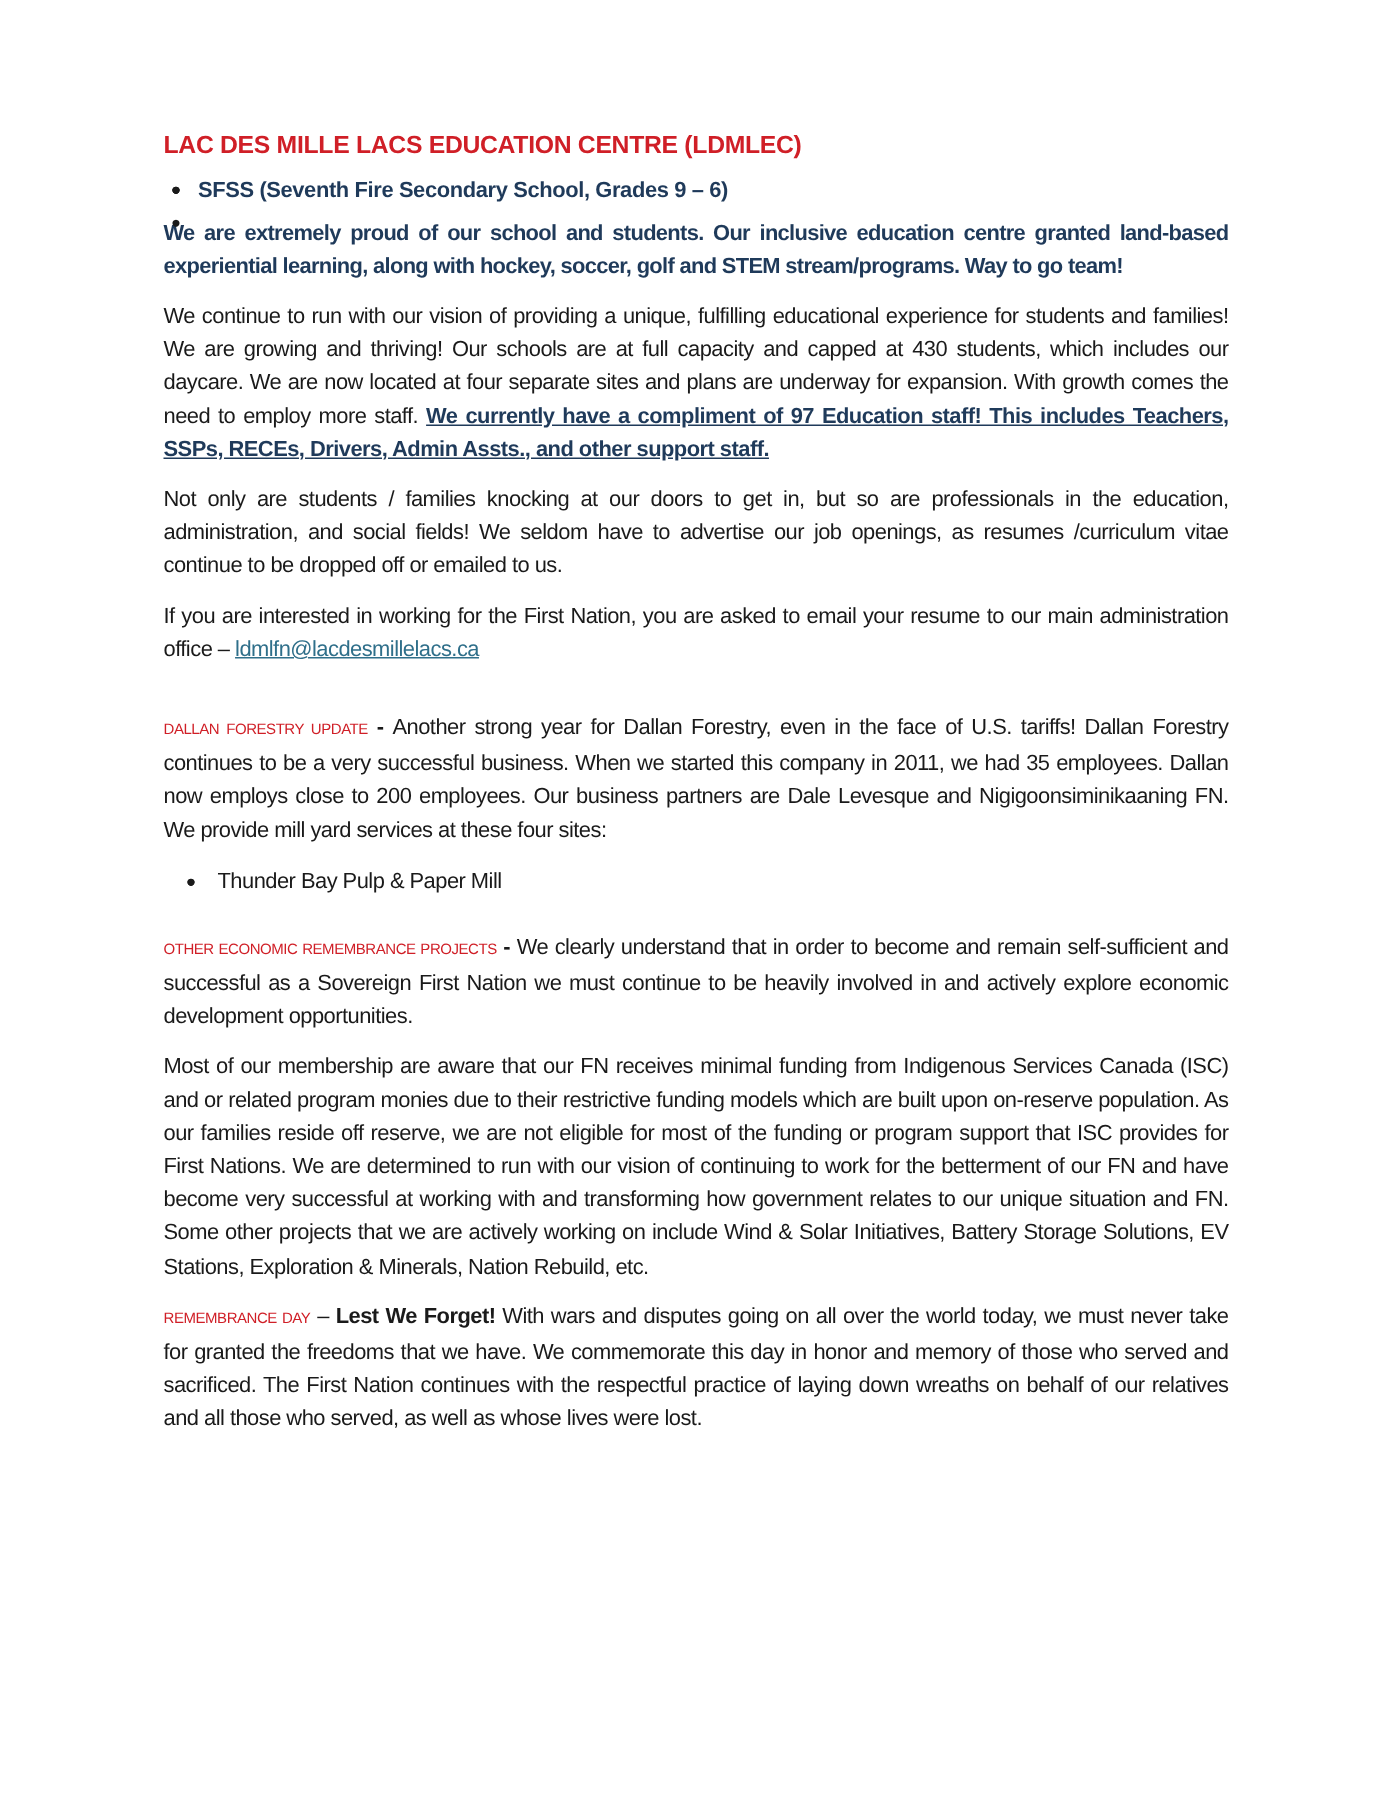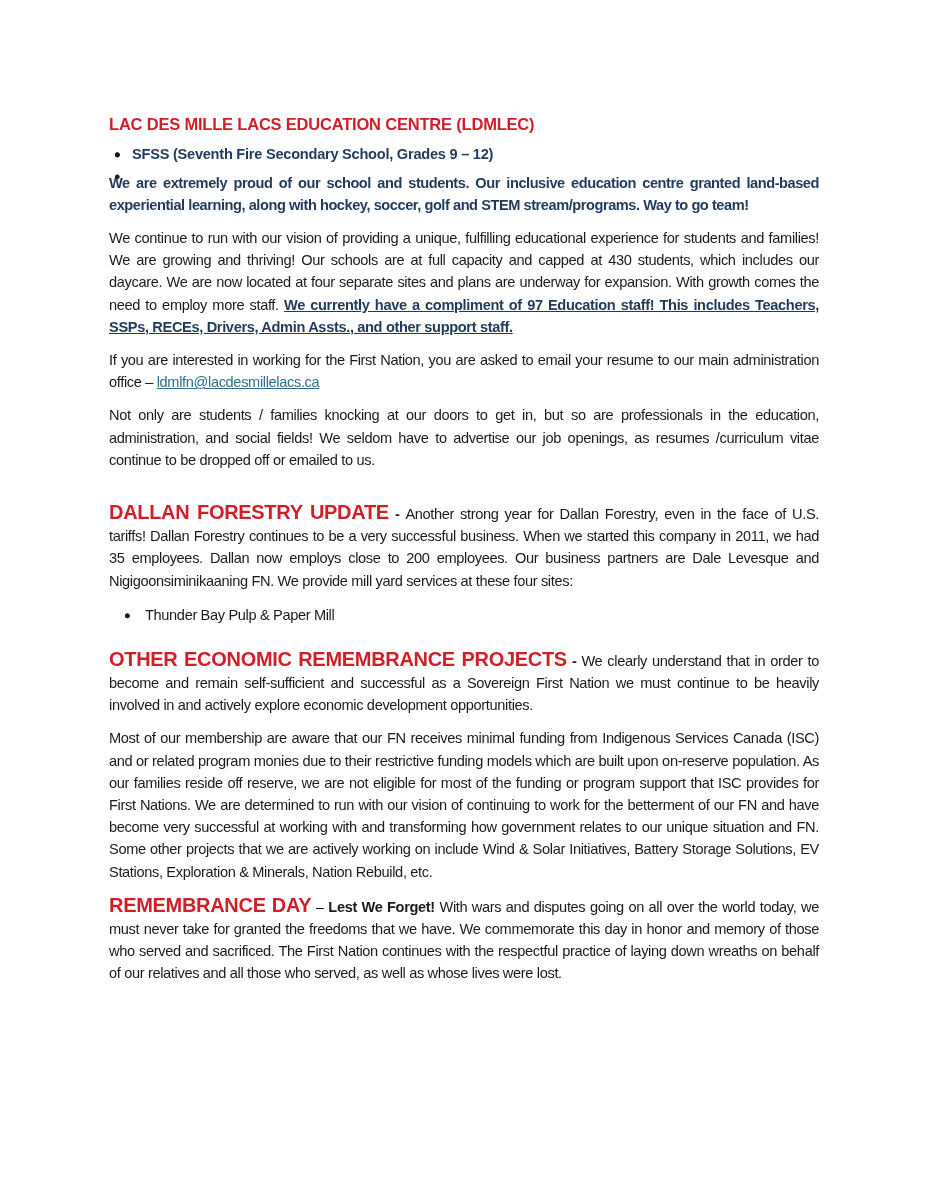--- a/index.html
+++ b/index.html
@@ -1,18 +1,18 @@
 <!DOCTYPE html>
 <html><head>
 <meta charset="utf-8">
 <style>
   html, body { margin: 0; padding: 0; background: #ffffff; }
   body { width: 927px; height: 1200px; position: relative; overflow: hidden; }
   .page {
-    position: absolute; left: 109px; top: 112px; width: 710px;
+    position: absolute; left: 109px; top: 85px; width: 710px;
     font-family: "Liberation Sans", sans-serif;
     font-size: 14.6px; line-height: 22.2px; color: #1a1a1a;
     letter-spacing: -0.35px;
   }
   h1.title {
     font-size: 16.5px; font-weight: bold; margin: 0 0 8px 0; color: #d01f27;
     line-height: 24px; letter-spacing: -0.2px;
   }
   ul { list-style: none; margin: 0; padding: 0; }
   ul.schools li {
@@ -20,48 +20,48 @@
     line-height: 21.6px; letter-spacing: -0.25px;
   }
   ul li .bullet {
     position: absolute; left: 5px; top: 0; font-size: 11px; color: #1a1a1a;
   }
   p { margin: 0; text-align: justify; }
   p.proud { font-weight: bold; color: #1f3a5a; margin-top: 6px; letter-spacing: -0.45px; }
   p.gap { margin-top: 11px; }
   .ul-bold { font-weight: bold; color: #1f3a5a; text-decoration: underline; }
   a.email { color: #2f6f8a; text-decoration: underline; }
-  .section-head { font-weight: bold; font-size: 20px; color: #d01f27; letter-spacing: -0.3px; }
+  .section-head { font-weight: normal; font-size: 10px; color: #d01f27; letter-spacing: -0.3px; }
   .dash-bold { font-weight: bold; }
   ul.sites { margin-top: 12px; }
   ul.sites li { position: relative; padding-left: 36px; line-height: 22px; }
   ul.sites li .bullet { left: 15px; }
   .sec-gap { margin-top: 26px; }
 </style>
 </head>
 <body>
 
 <div class="page">
 
   <h1 class="title">LAC DES MILLE LACS EDUCATION CENTRE (LDMLEC)</h1>
 
   <ul class="schools">
     <li><span class="bullet">●</span></li>
     <li><span class="bullet">●</span></li>
-    <li><span class="bullet">●</span><span>SFSS (Seventh Fire Secondary School, Grades 9 – 12)</span></li>
+    <li><span class="bullet">●</span><span>SFSS (Seventh Fire Secondary School, Grades 9 – 6)</span></li>
     <li><span class="bullet">●</span></li>
   </ul>
 
   <p class="proud">We are extremely proud of our school and students. Our inclusive education centre granted land-based experiential learning, along with hockey, soccer, golf and STEM stream/programs. Way to go team!</p>
 
   <p class="gap"><span>We continue to run with our vision of providing a unique, fulfilling educational experience for students and families! We are growing and thriving! Our schools are at full capacity and capped at 430 students, which includes our daycare. We are now located at four separate sites and plans are underway for expansion. With growth comes the need to employ more staff. </span><span class="ul-bold">We currently have a compliment of 97 Education staff! This includes Teachers, SSPs, RECEs, Drivers, Admin Assts., and other support staff.</span></p>
 
+  <p class="gap">Not only are students / families knocking at our doors to get in, but so are professionals in the education, administration, and social fields! We seldom have to advertise our job openings, as resumes /curriculum vitae continue to be dropped off or emailed to us.</p>
+
   <p class="gap"><span>If you are interested in working for the First Nation, you are asked to email your resume to our main administration office – </span><a class="email" href="#">ldmlfn@lacdesmillelacs.ca</a></p>
-
-  <p class="gap">Not only are students / families knocking at our doors to get in, but so are professionals in the education, administration, and social fields! We seldom have to advertise our job openings, as resumes /curriculum vitae continue to be dropped off or emailed to us.</p>
 
   <p class="sec-gap" style="margin-top:30px"><span class="section-head">DALLAN FORESTRY UPDATE</span><span class="dash-bold"> - </span><span>Another strong year for Dallan Forestry, even in the face of U.S. tariffs! Dallan Forestry continues to be a very successful business. When we started this company in 2011, we had 35 employees. Dallan now employs close to 200 employees. Our business partners are Dale Levesque and Nigigoonsiminikaaning FN. We provide mill yard services at these four sites:</span></p>
 
   <ul class="sites">
     <li><span class="bullet">●</span></li>
     <li><span class="bullet">●</span><span>Thunder Bay Pulp &amp; Paper Mill</span></li>
   </ul>
 
   <p class="sec-gap" style="margin-top:22px"><span class="section-head">OTHER ECONOMIC REMEMBRANCE PROJECTS</span><span class="dash-bold"> - </span><span>We clearly understand that in order to become and remain self-sufficient and successful as a Sovereign First Nation we must continue to be heavily involved in and actively explore economic development opportunities.</span></p>
 

